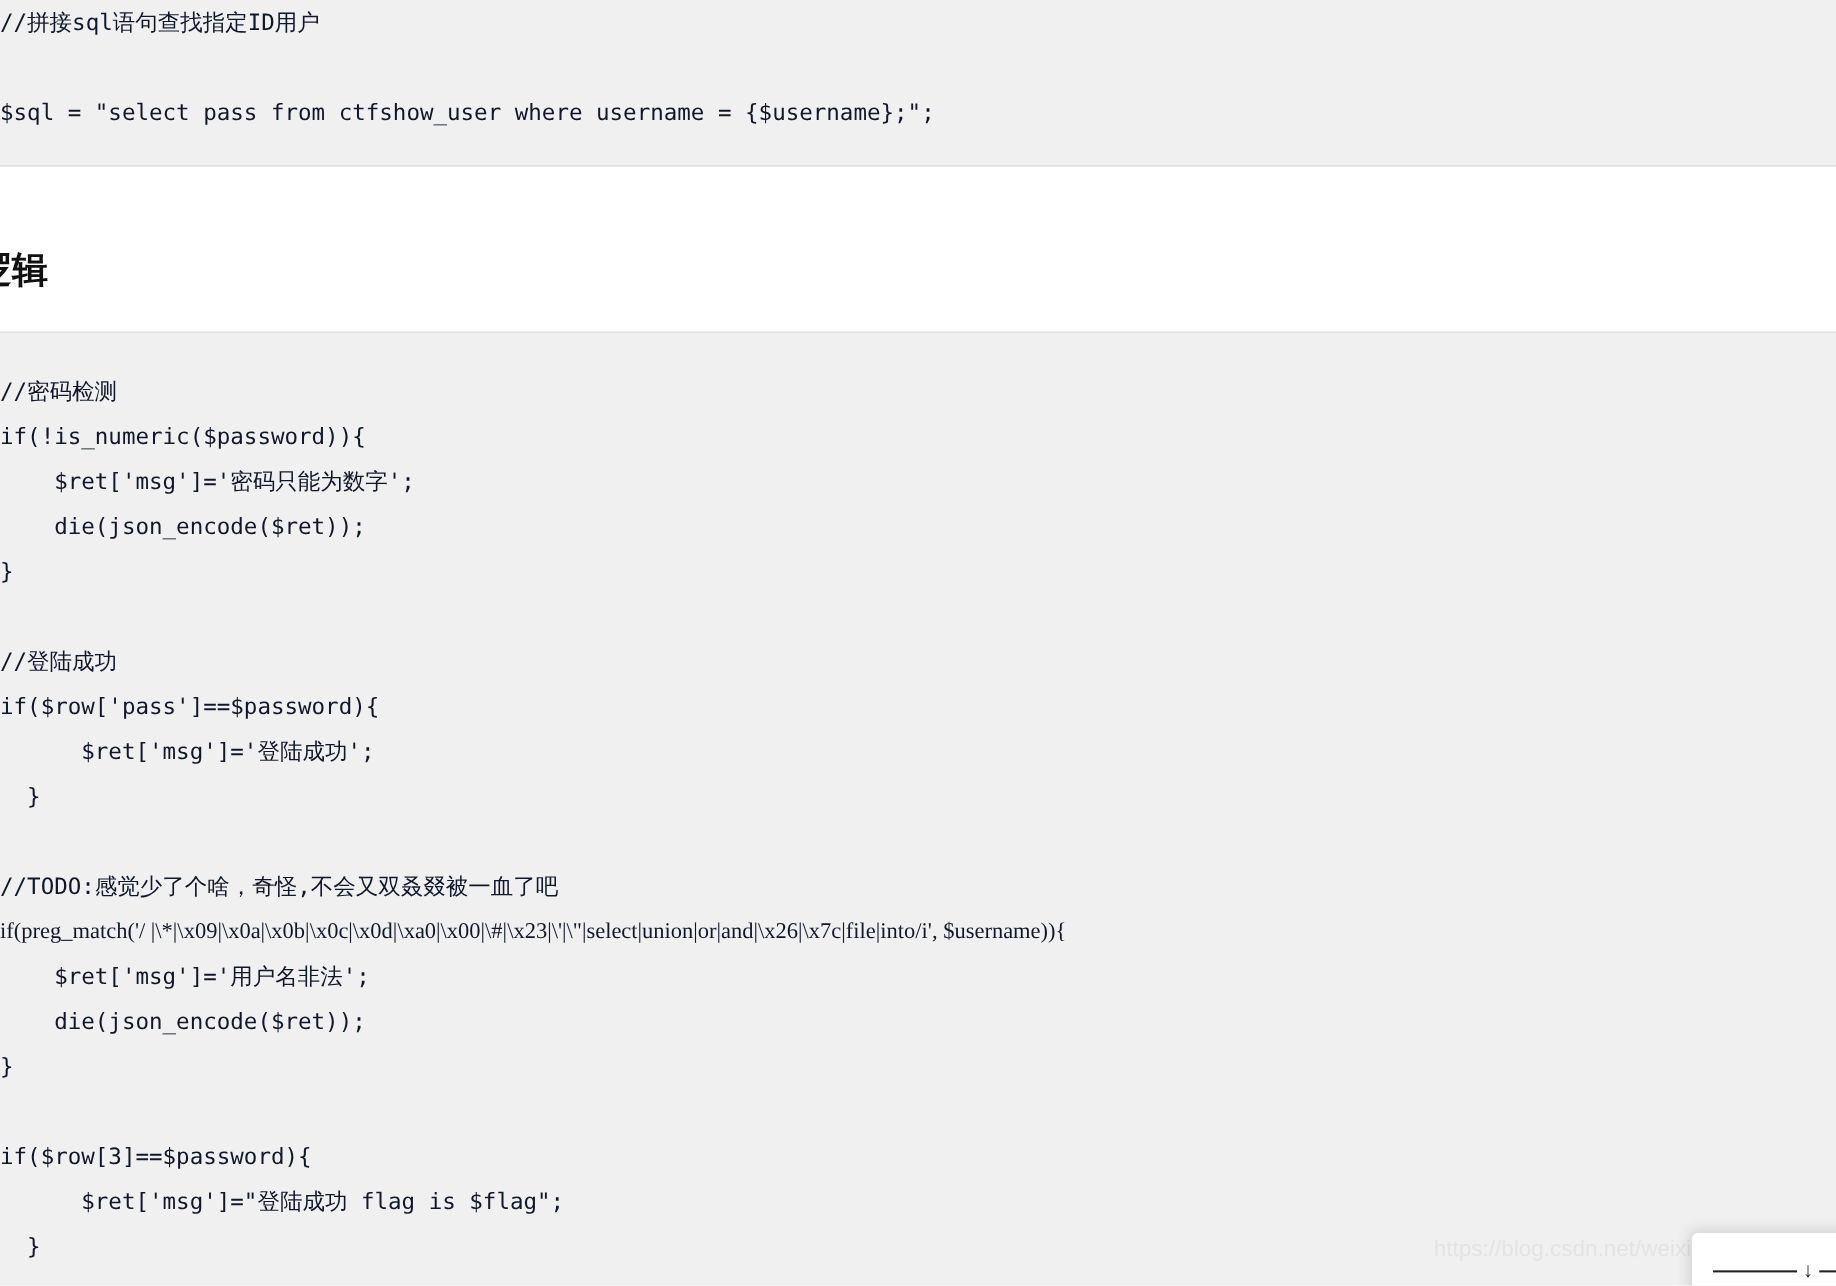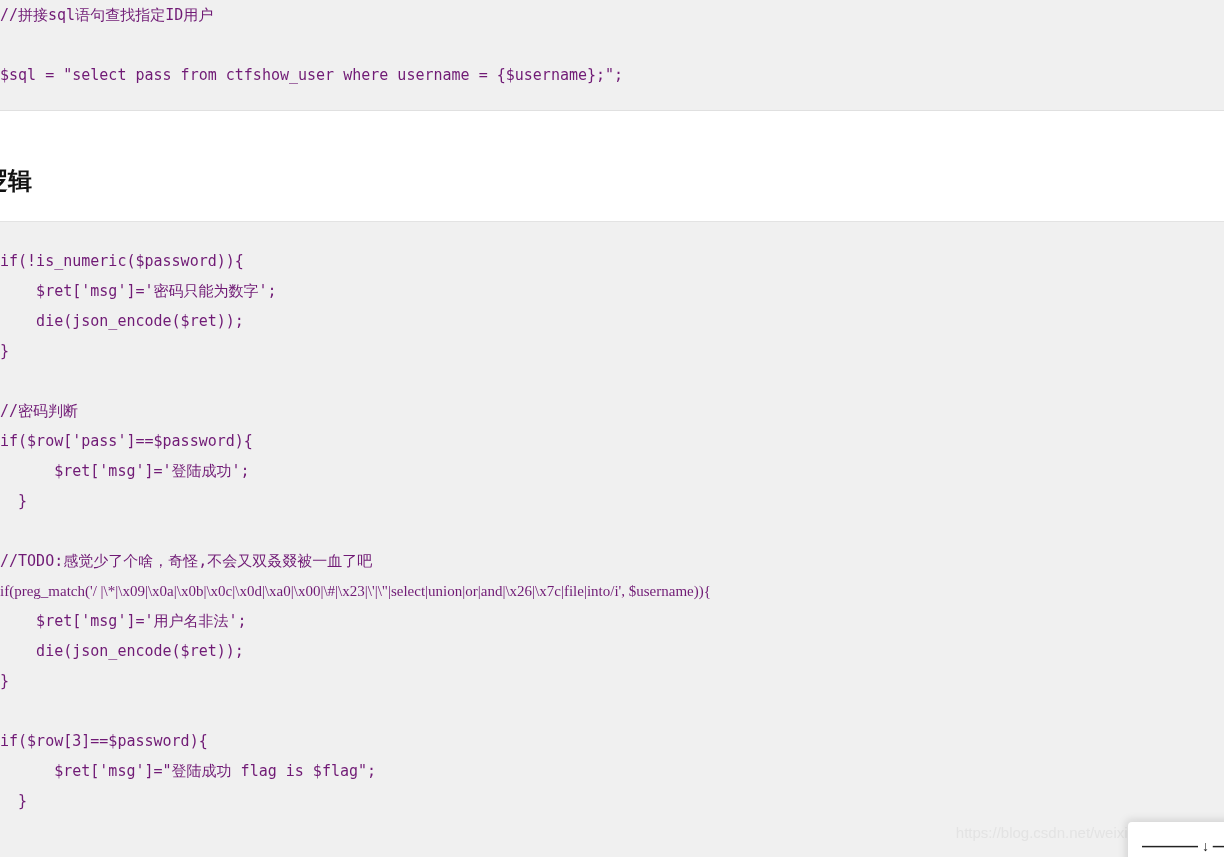--- a/index.html
+++ b/index.html
@@ -40,21 +40,21 @@
   .code-block.second {
     border-top: 1px solid #e3e3e3;
     padding-top: 24px;
     min-height: 645px;
   }
 
   .code-line {
     font-family: "DejaVu Sans Mono", "Liberation Mono", monospace;
     font-size: 15px;
     line-height: 30px;
-    color: #701a75;
+    color: #0f172a;
     white-space: pre;
     letter-spacing: 0px;
   }
   .code-line.blank {
     height: 30px;
   }
   .code-line.wrapped {
     white-space: pre-wrap;
     word-break: break-all;
     font-family: Liberation Serif, serif;
@@ -112,26 +112,27 @@
 
   <div class="code-block first">
     <div class="code-line">//拼接sql语句查找指定ID用户</div>
     <div class="code-line blank"></div>
     <div class="code-line">$sql = "select pass from ctfshow_user where username = {$username};";</div>
   </div>
 
   <h2 class="section-heading">逻辑</h2>
 
   <div class="code-block second">
+    <div class="code-line">//密码检测</div>
     <div class="code-line">if(!is_numeric($password)){</div>
     <div class="code-line">    $ret['msg']='密码只能为数字';</div>
     <div class="code-line">    die(json_encode($ret));</div>
     <div class="code-line">}</div>
     <div class="code-line blank"></div>
-    <div class="code-line">//密码判断</div>
+    <div class="code-line">//登陆成功</div>
     <div class="code-line">if($row['pass']==$password){</div>
     <div class="code-line">      $ret['msg']='登陆成功';</div>
     <div class="code-line">  }</div>
     <div class="code-line blank"></div>
     <div class="code-line">//TODO:感觉少了个啥，奇怪,不会又双叒叕被一血了吧</div>
     <div class="code-line wrapped">if(preg_match('/ |\*|\x09|\x0a|\x0b|\x0c|\x0d|\xa0|\x00|\#|\x23|\'|\"|select|union|or|and|\x26|\x7c|file|into/i', $username)){</div>
     <div class="code-line">    $ret['msg']='用户名非法';</div>
     <div class="code-line">    die(json_encode($ret));</div>
     <div class="code-line">}</div>
     <div class="code-line blank"></div>

